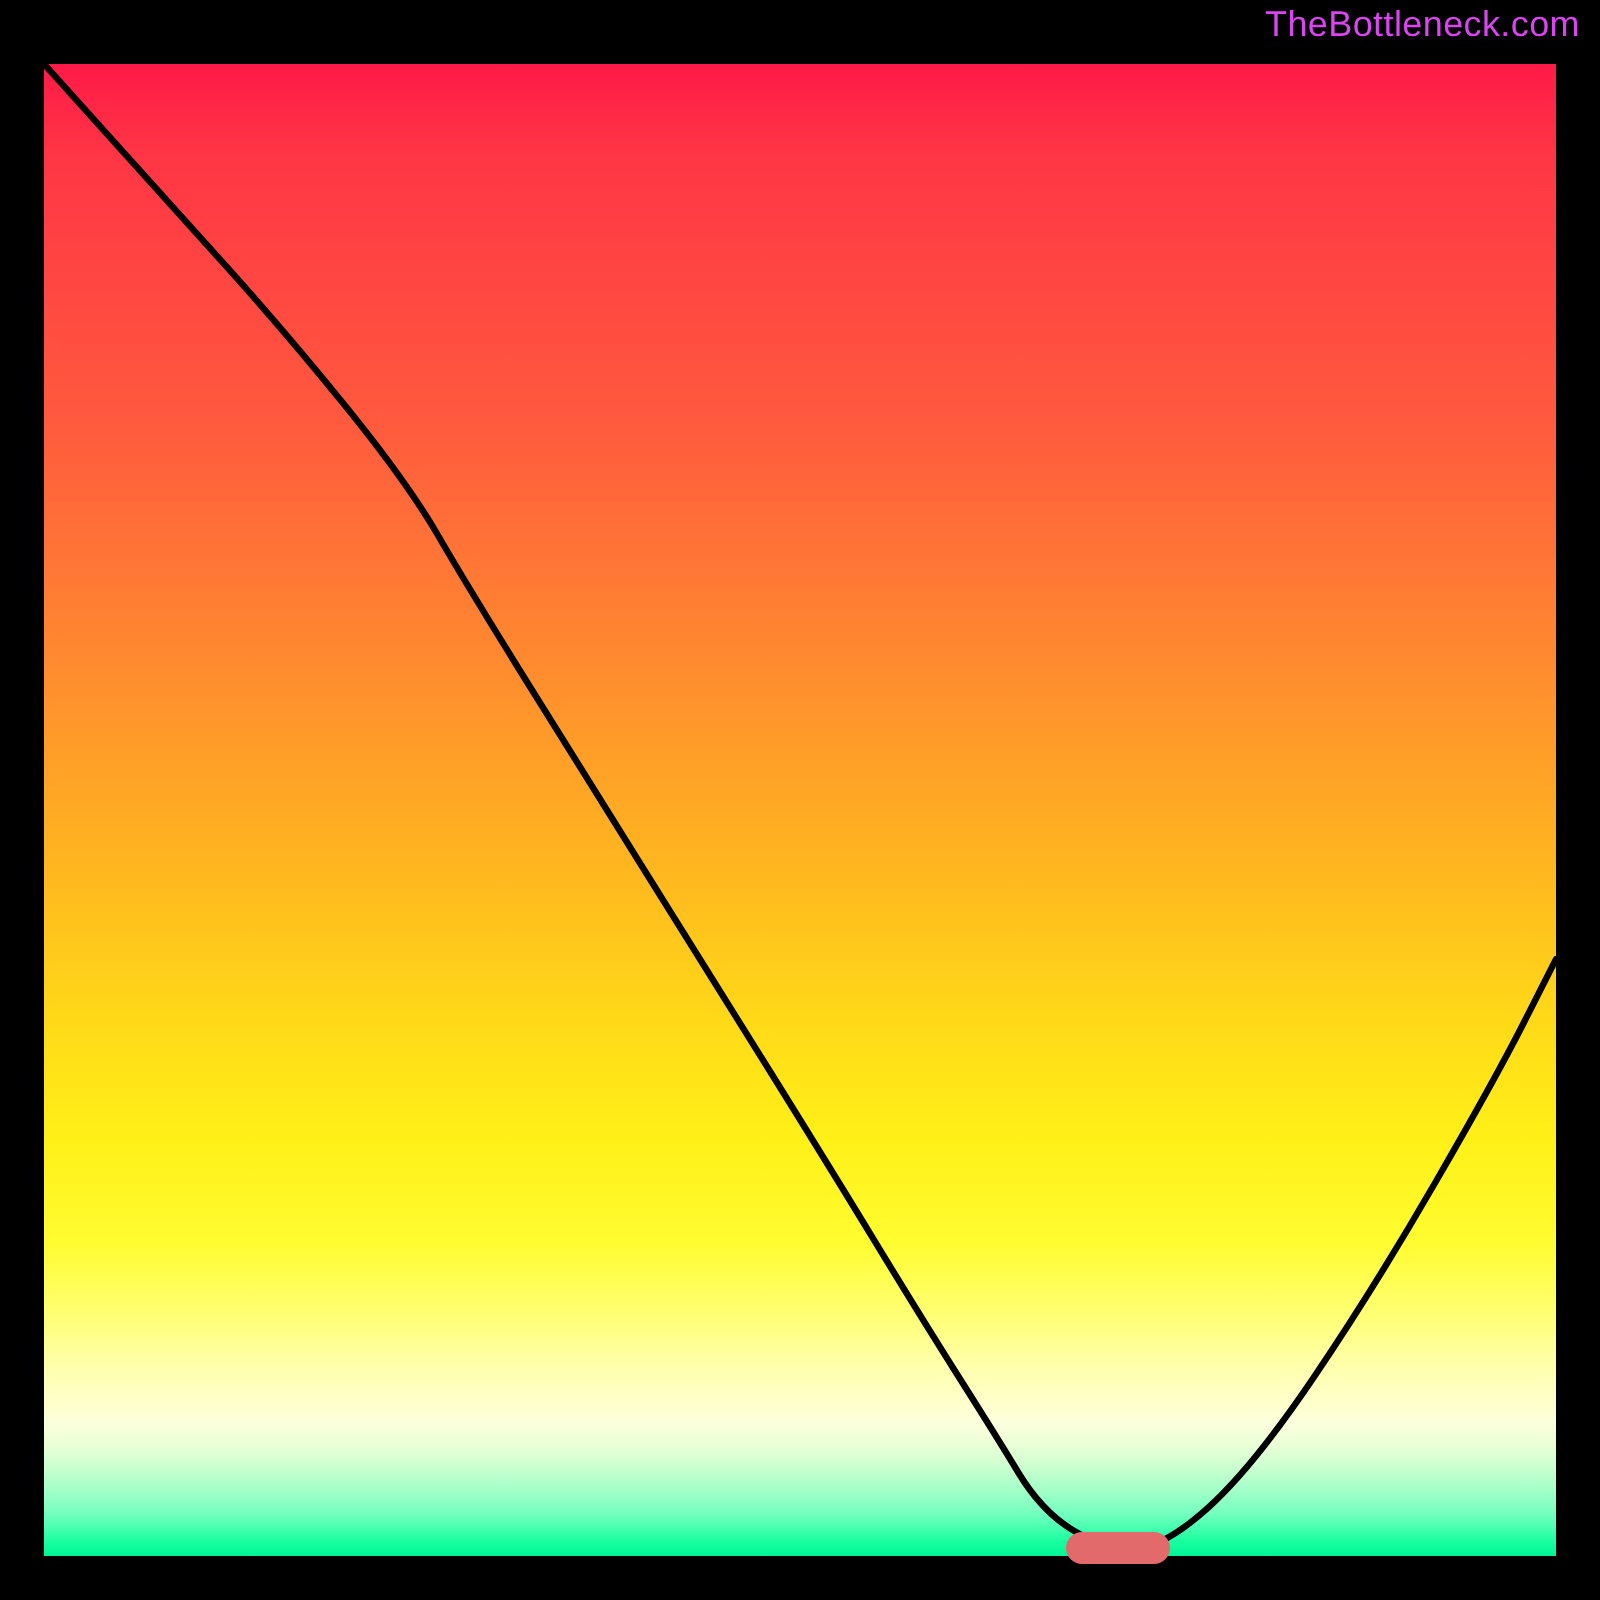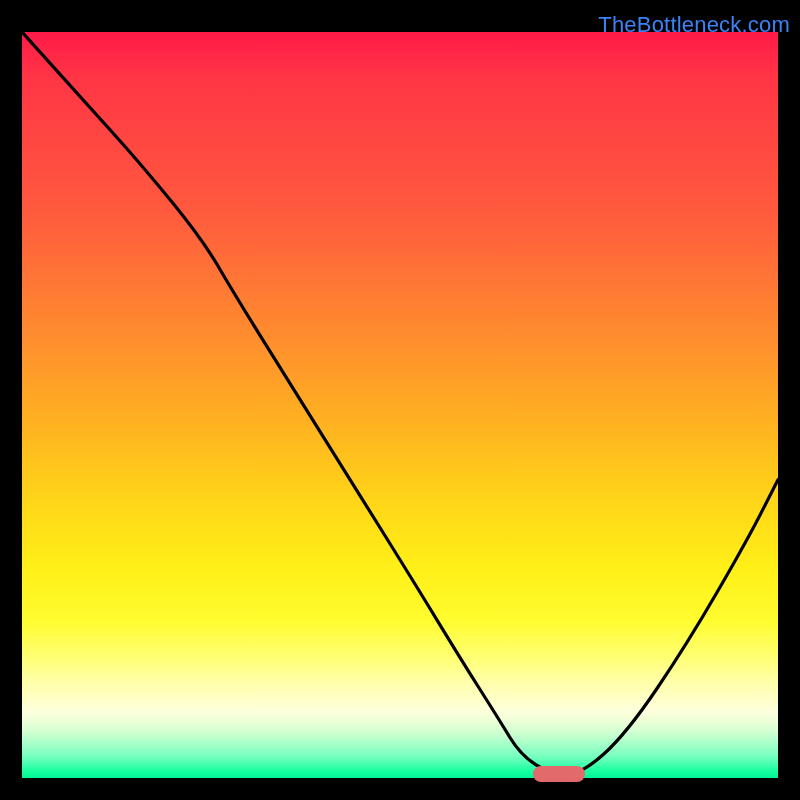--- a/index.html
+++ b/index.html
@@ -12,24 +12,24 @@
     overflow: hidden;
   }
   .frame {
     position: relative;
     width: 800px;
     height: 800px;
     background: #000;
   }
   .attribution {
     position: absolute;
-    top: 12px;
+    top: 2px;
     right: 10px;
-    color: #3b82f6;
-    font-size: 22px;
+    color: #d946ef;
+    font-size: 18px;
     font-weight: 500;
     letter-spacing: 0.2px;
   }
   .plot {
     position: absolute;
     left: 22px;
     top: 32px;
     width: 756px;
     height: 746px;
     background: #fff;

